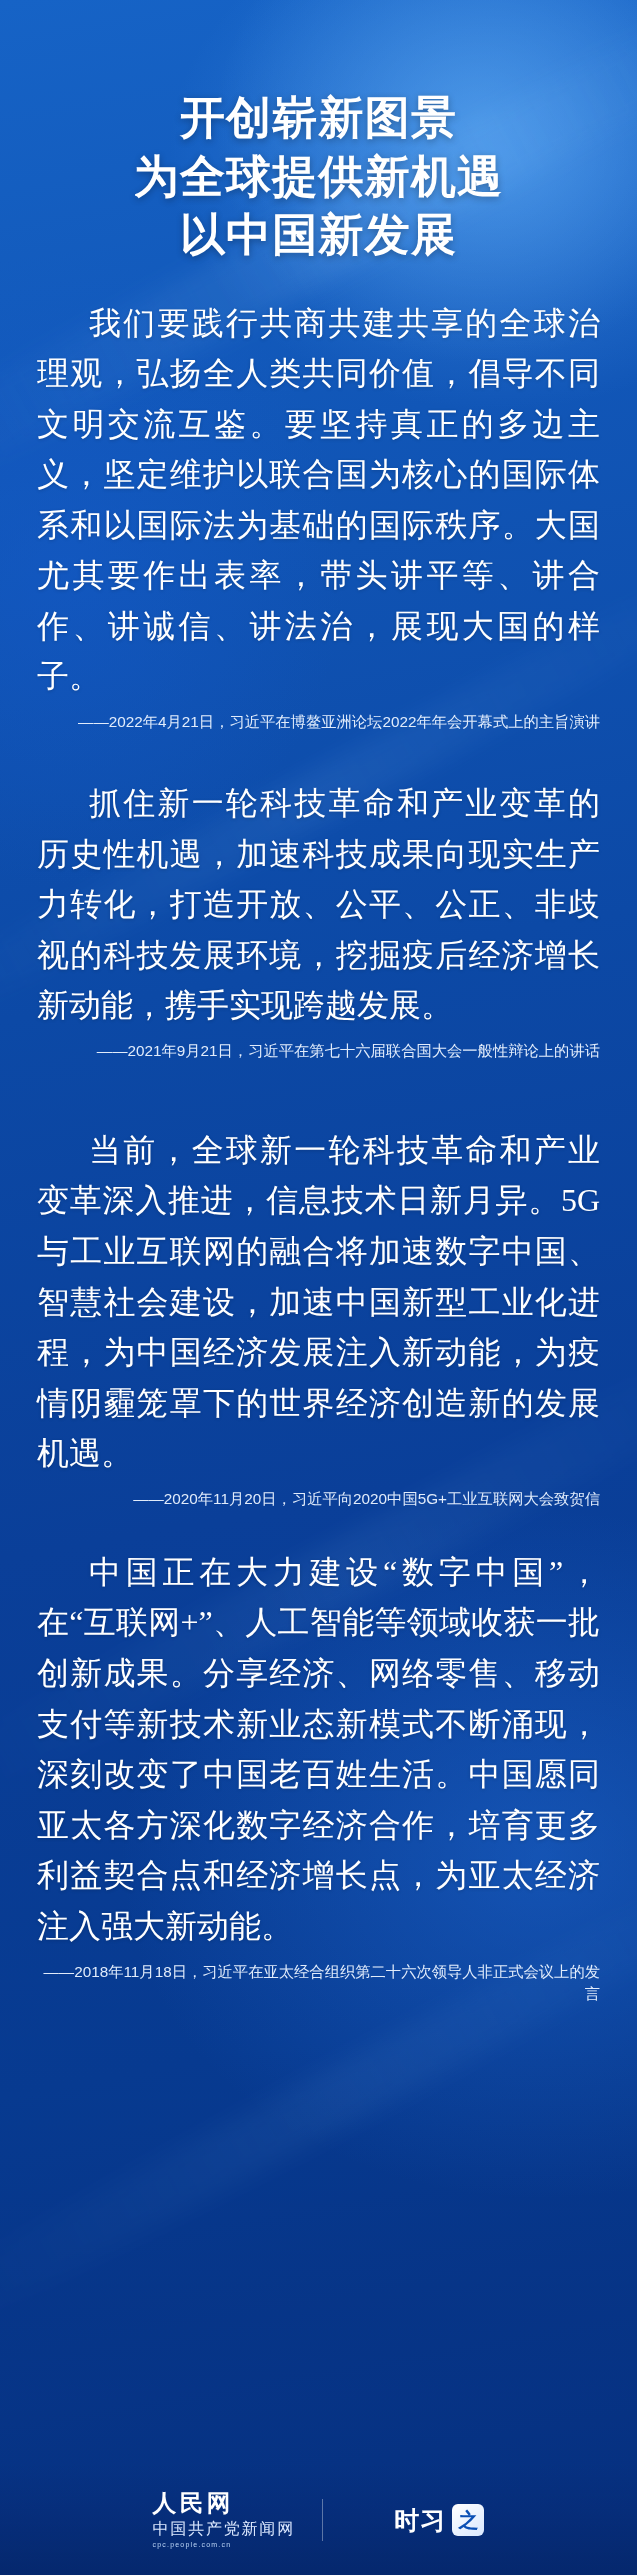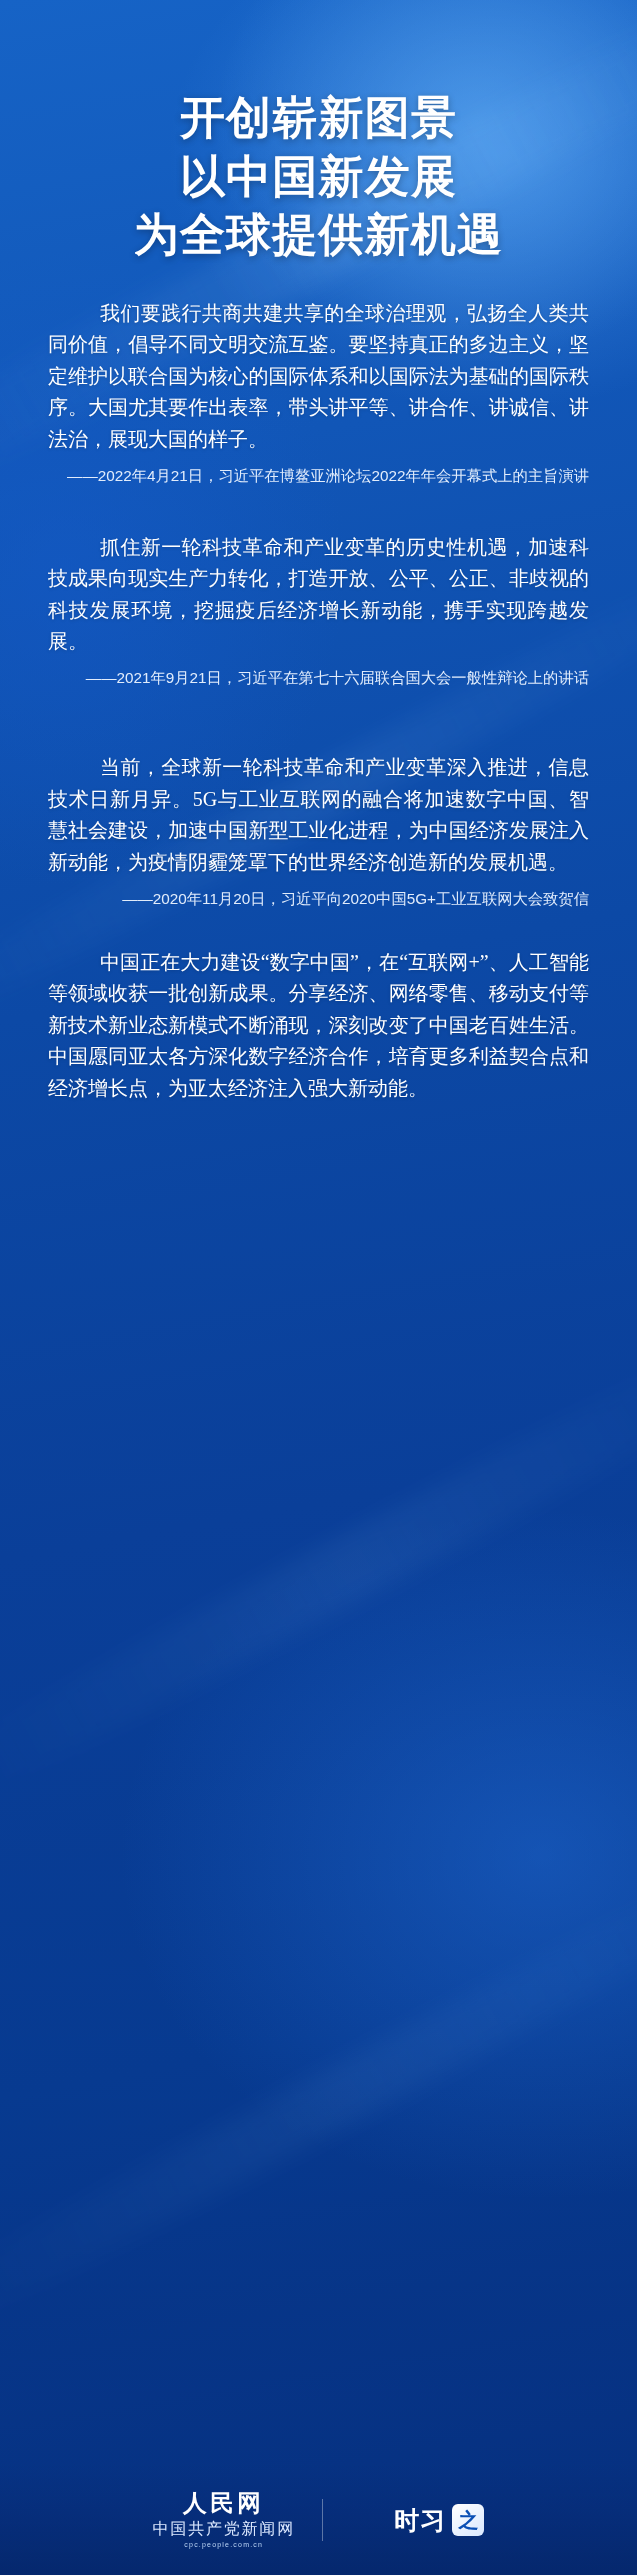--- a/index.html
+++ b/index.html
@@ -44,21 +44,21 @@
     top: -118px;
     width: 531px;
     height: 484px;
     background: radial-gradient(ellipse at center, rgba(120,195,255,0.38) 0%, rgba(120,195,255,0.0) 70%);
     pointer-events: none;
   }
 
   .content {
     position: relative;
     z-index: 2;
-    padding: 0 48px;
+    padding: 0 37px;
   }
 
   .title-block {
     padding-top: 89px;
     padding-bottom: 33px;
     text-align: center;
   }
   .title-line {
     color: #ffffff;
     font-size: 45px;
@@ -67,21 +67,21 @@
     letter-spacing: 1.2px;
     text-shadow: 0 1.8px 7px rgba(0,0,0,0.30);
     white-space: nowrap;
   }
 
   .quote-block {
     margin-bottom: 10.6px;
   }
   .quote-text {
     color: #ffffff;
-    font-size: 20px;
+    font-size: 32px;
     line-height: 1.58;
     text-align: justify;
     text-justify: inter-ideograph;
     text-indent: 52px;
     text-shadow: 0 1.2px 3.5px rgba(0,0,0,0.18);
   }
   .quote-source {
     margin-top: 9.4px;
     color: #eaf3ff;
     font-size: 15.3px;
@@ -102,21 +102,20 @@
     z-index: 3;
     display: flex;
     align-items: center;
     justify-content: center;
     gap: 27px;
     background: linear-gradient(180deg, rgba(6,45,122,0.0) 0%, rgba(6,42,116,0.55) 45%, rgba(5,38,106,0.85) 100%);
   }
   .brand {
     display: flex;
     flex-direction: column;
-    align-items: center;
     justify-content: center;
     line-height: 1;
   }
   .brand-cn {
     color: #ffffff;
     font-size: 23.6px;
     font-weight: bold;
     letter-spacing: 3.5px;
     font-family: "Liberation Serif", serif;
   }
@@ -173,22 +172,22 @@
   <div class="corner-glow"></div>
   <div class="streak s1"></div>
   <div class="streak s2"></div>
   <div class="streak s3"></div>
   <div class="streak s4"></div>
 
   <div class="content">
 
     <div class="title-block">
       <div class="title-line">开创崭新图景</div>
+      <div class="title-line">为全球提供新机遇</div>
       <div class="title-line">以中国新发展</div>
-      <div class="title-line">为全球提供新机遇</div>
     </div>
 
     <div class="quote-block">
       <div class="quote-text">我们要践行共商共建共享的全球治理观，弘扬全人类共同价值，倡导不同文明交流互鉴。要坚持真正的多边主义，坚定维护以联合国为核心的国际体系和以国际法为基础的国际秩序。大国尤其要作出表率，带头讲平等、讲合作、讲诚信、讲法治，展现大国的样子。</div>
       <div class="quote-source">——2022年4月21日，习近平在博鳌亚洲论坛2022年年会开幕式上的主旨演讲</div>
     </div>
 
     <div class="spacer-lg"></div>
 
     <div class="quote-block">
@@ -203,20 +202,21 @@
 
     <div class="quote-block">
       <div class="quote-text">当前，全球新一轮科技革命和产业变革深入推进，信息技术日新月异。5G与工业互联网的融合将加速数字中国、智慧社会建设，加速中国新型工业化进程，为中国经济发展注入新动能，为疫情阴霾笼罩下的世界经济创造新的发展机遇。</div>
       <div class="quote-source">——2020年11月20日，习近平向2020中国5G+工业互联网大会致贺信</div>
     </div>
 
     <div class="spacer-md"></div>
 
     <div class="quote-block">
       <div class="quote-text">中国正在大力建设“数字中国”，在“互联网+”、人工智能等领域收获一批创新成果。分享经济、网络零售、移动支付等新技术新业态新模式不断涌现，深刻改变了中国老百姓生活。中国愿同亚太各方深化数字经济合作，培育更多利益契合点和经济增长点，为亚太经济注入强大新动能。</div>
+      <div class="quote-source">——2018年11月18日，习近平在亚太经合组织第二十六次领导人非正式会议上的发言</div>
     </div>
 
   </div>
 
   <div class="footer">
     <div class="brand">
       <div class="brand-cn">人民网</div>
       <div class="brand-sub">中国共产党新闻网</div>
       <div class="brand-url">cpc.people.com.cn</div>
     </div>

